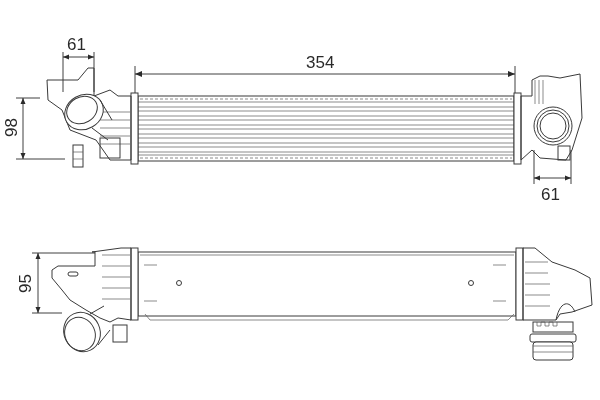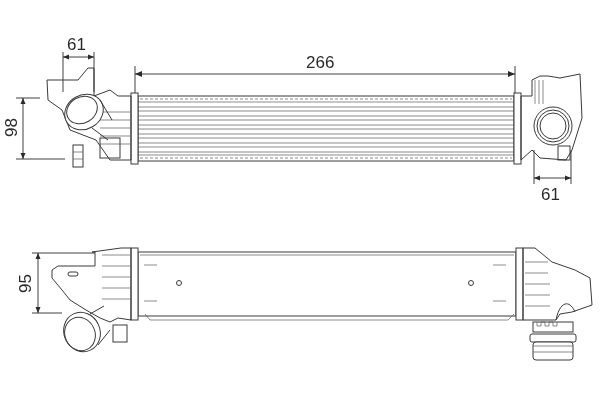--- a/index.html
+++ b/index.html
@@ -145,16 +145,16 @@
         <rect class="fill" x="530" y="334" width="46" height="8" rx="2"></rect>
         <rect class="fill" x="533" y="342" width="40" height="18" rx="3"></rect>
         <line class="thin" x1="533" y1="346" x2="573" y2="346"></line>
         <line class="thin" x1="533" y1="352" x2="573" y2="352"></line>
       </g>
     </g>
   </g>
 </svg>
 
 <div class="lbl" style="left:67px; top:36px;">61</div>
-<div class="lbl" style="left:306px; top:54px;">266</div>
+<div class="lbl" style="left:306px; top:54px;">354</div>
 <div class="lbl rot" style="left:0px; top:119px; width:22px; text-align:center;">98</div>
 <div class="lbl" style="left:541px; top:186px;">61</div>
 <div class="lbl rot" style="left:14px; top:275px; width:22px; text-align:center;">95</div>
 
 </body></html>

